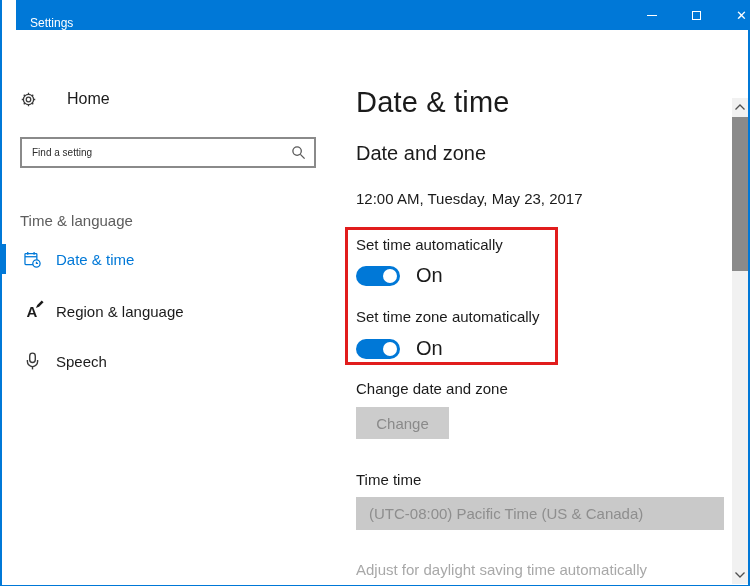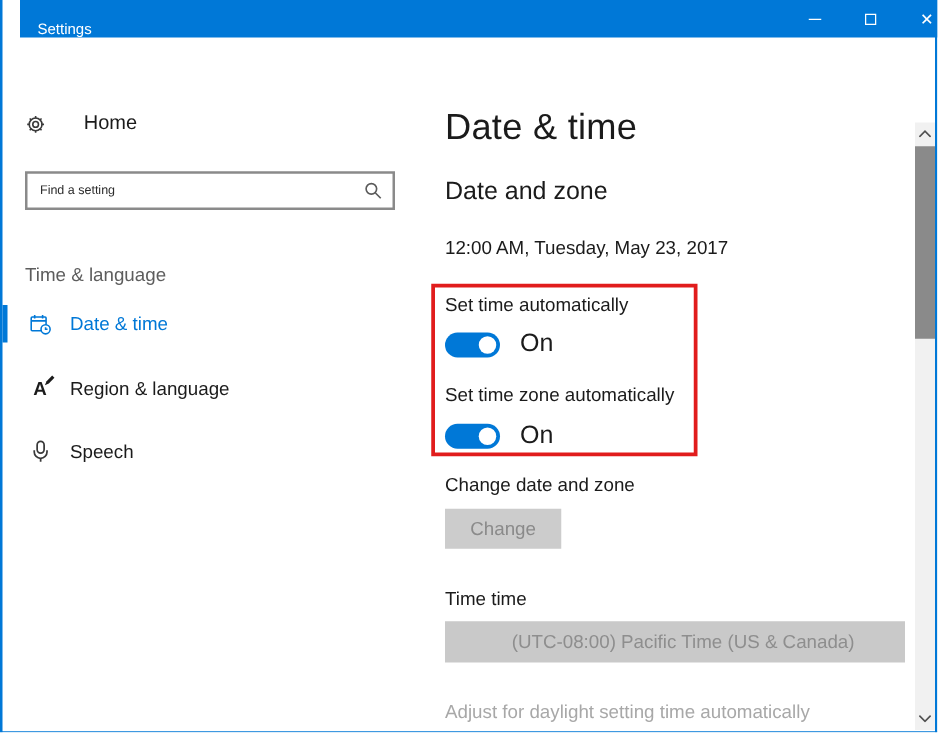--- a/index.html
+++ b/index.html
@@ -50,21 +50,21 @@
   .lbl-changedt { top:350px; } .lbl-tz { top:441px; }
   .lbl-dst { top:531px; color:#a8a8a8; }
 
   .toggle-row { position:absolute; left:356px; display:flex; align-items:center; gap:16px; }
   .row-t1 { top:234px; } .row-t2 { top:307px; }
   .toggle-on { width:44px; height:20px; border-radius:10px; background:#0078d7; position:relative; }
   .toggle-on .knob { position:absolute; right:3px; top:3px; width:14px; height:14px; border-radius:50%; background:#fff; }
   .toggle-state { font-size:20px; color:#1b1b1b; }
 
   .change-btn { position:absolute; left:356px; top:377px; width:93px; height:32px; background:#cccccc; border:none; font-family:inherit; font-size:15px; color:#8a8a8a; }
-  .tz-select { position:absolute; left:356px; top:467px; width:368px; height:33px; background:#c9c9c9; display:flex; align-items:center;justify-content:center; }
+  .tz-select { position:absolute; left:356px; top:467px; width:368px; height:33px; background:#c9c9c9; display:flex; align-items:center; }
   .tz-select .value { font-size:15px; color:#8e8e8e; margin-left:13px; white-space:nowrap; }
 
   
   .annotation { position:absolute; left:345px; top:197px; width:213px; height:138px; border:3px solid #e11c1c; z-index:10; pointer-events:none; }
 
   
   .scrollbar { position:absolute; left:732px; top:98px; width:16px; height:486px; background:#f1f1f1; z-index:12; }
   .scroll-arrow { position:absolute; left:0; width:16px; height:17px; display:flex; align-items:center; justify-content:center; }
   .scroll-arrow.up { top:0; } .scroll-arrow.down { bottom:1px; }
   .scroll-thumb { position:absolute; left:0; top:19px; width:16px; height:154px; background:#8a8a8a; }
@@ -178,21 +178,21 @@
     <div class="annotation"></div>
 
     <div class="setting-label lbl-changedt">Change date and zone</div>
     <button class="change-btn" disabled="">Change</button>
 
     <div class="setting-label lbl-tz">Time time</div>
     <div class="tz-select">
       <span class="value">(UTC-08:00) Pacific Time (US &amp; Canada)</span>
     </div>
 
-    <div class="setting-label lbl-dst">Adjust for daylight setting time automatically</div>
+    <div class="setting-label lbl-dst">Adjust for daylight saving time automatically</div>
 
   </div>
 
   <div class="scrollbar">
     <div class="scroll-arrow up">
       <svg width="10" height="6" viewBox="0 0 10 6" fill="none" stroke="#505050" stroke-width="1.3">
           <polyline points="0.5,5.5 5,1 9.5,5.5"></polyline>
         </svg>
     </div>
     <div class="scroll-thumb"></div>

